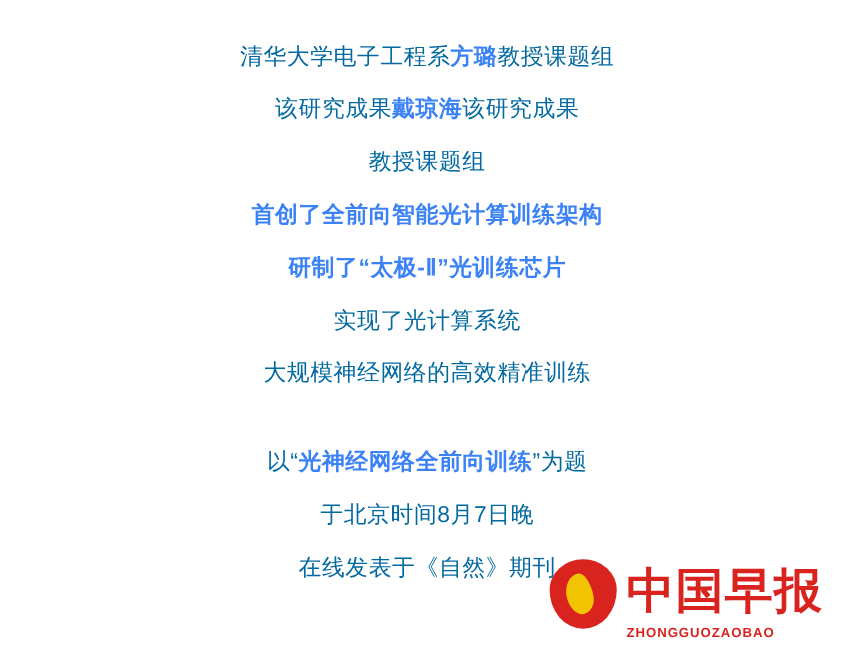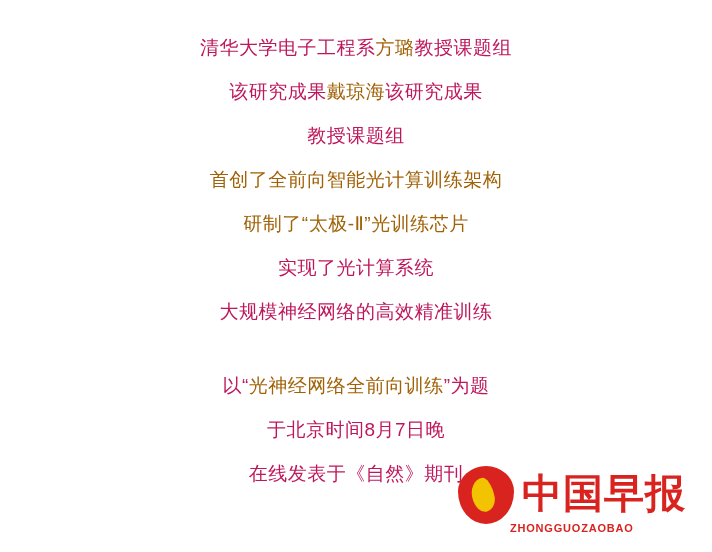--- a/index.html
+++ b/index.html
@@ -23,26 +23,26 @@
   }
   .line {
     text-align: center;
     font-size: 19px;
     line-height: 44px;
     color: #3c3c3c;
     letter-spacing: 0.5px;
     white-space: nowrap;
   }
   .line .plain {
-    color: #be185d;
+    color: #0369a1;
     font-weight: normal;
   }
   .line .hl {
-    color: #a16207;
-    font-weight: normal;
+    color: #3b82f6;
+    font-weight: bold;
   }
   .line.bold-line {
     color: #2b3f6c;
     font-weight: bold;
   }
   .spacer {
     height: 30px;
   }
   
   .watermark {
@@ -85,21 +85,21 @@
     top: 2px;
     font-size: 40px;
     font-weight: bold;
     color: #d9231f;
     letter-spacing: 1px;
     line-height: 50px;
     font-family: "Liberation Sans", sans-serif;
   }
   .wm-sub {
     position: absolute;
-    left: 52px;
+    left: 64px;
     top: 56px;
     font-size: 11px;
     font-weight: bold;
     color: #d9231f;
     letter-spacing: 0.8px;
   }
 </style>
 </head>
 <body>
 

